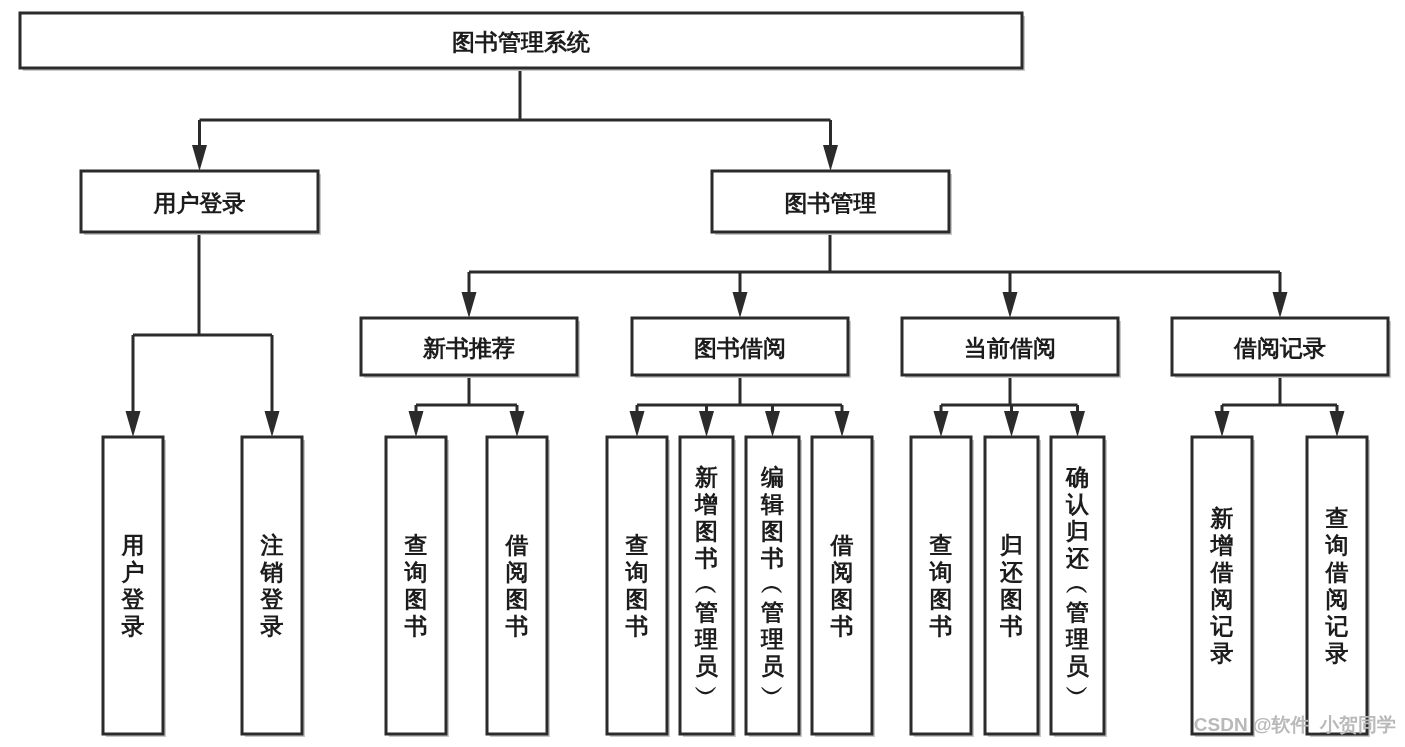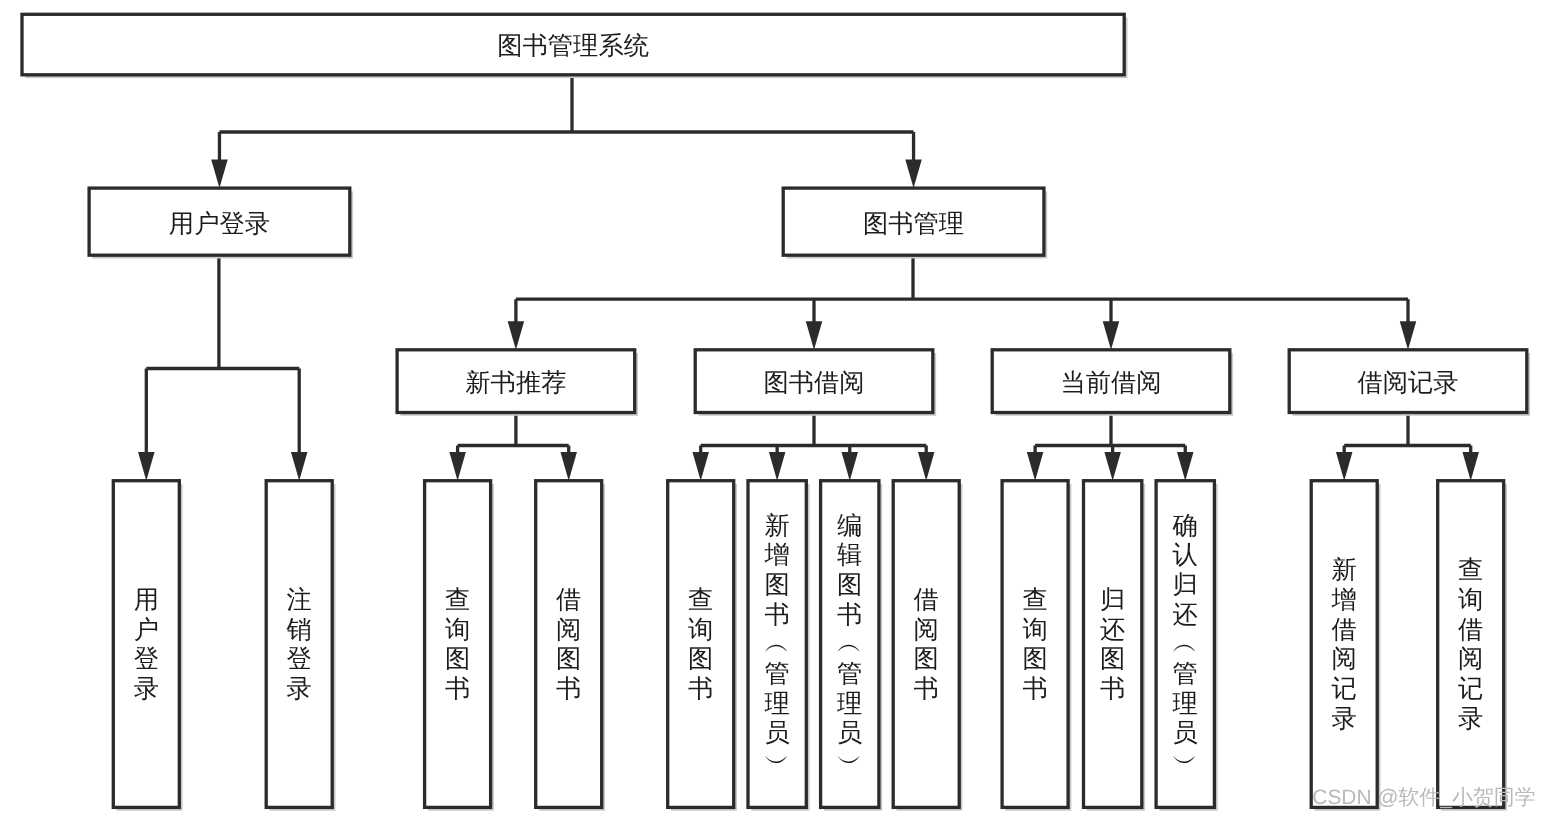--- a/index.html
+++ b/index.html
@@ -12,20 +12,21 @@
     width: 1405px;
     height: 747px;
     font-family: "Liberation Sans", "DejaVu Sans", sans-serif;
     overflow: hidden;
     position: relative;
   }
   #diagram-root {
     position: relative;
     width: 1405px;
     height: 747px;
+    font-weight: bold;
   }
   svg.diagram-canvas {
     position: absolute;
     top: 0;
     left: 0;
     width: 1405px;
     height: 747px;
     display: block;
   }
   .node-box {

